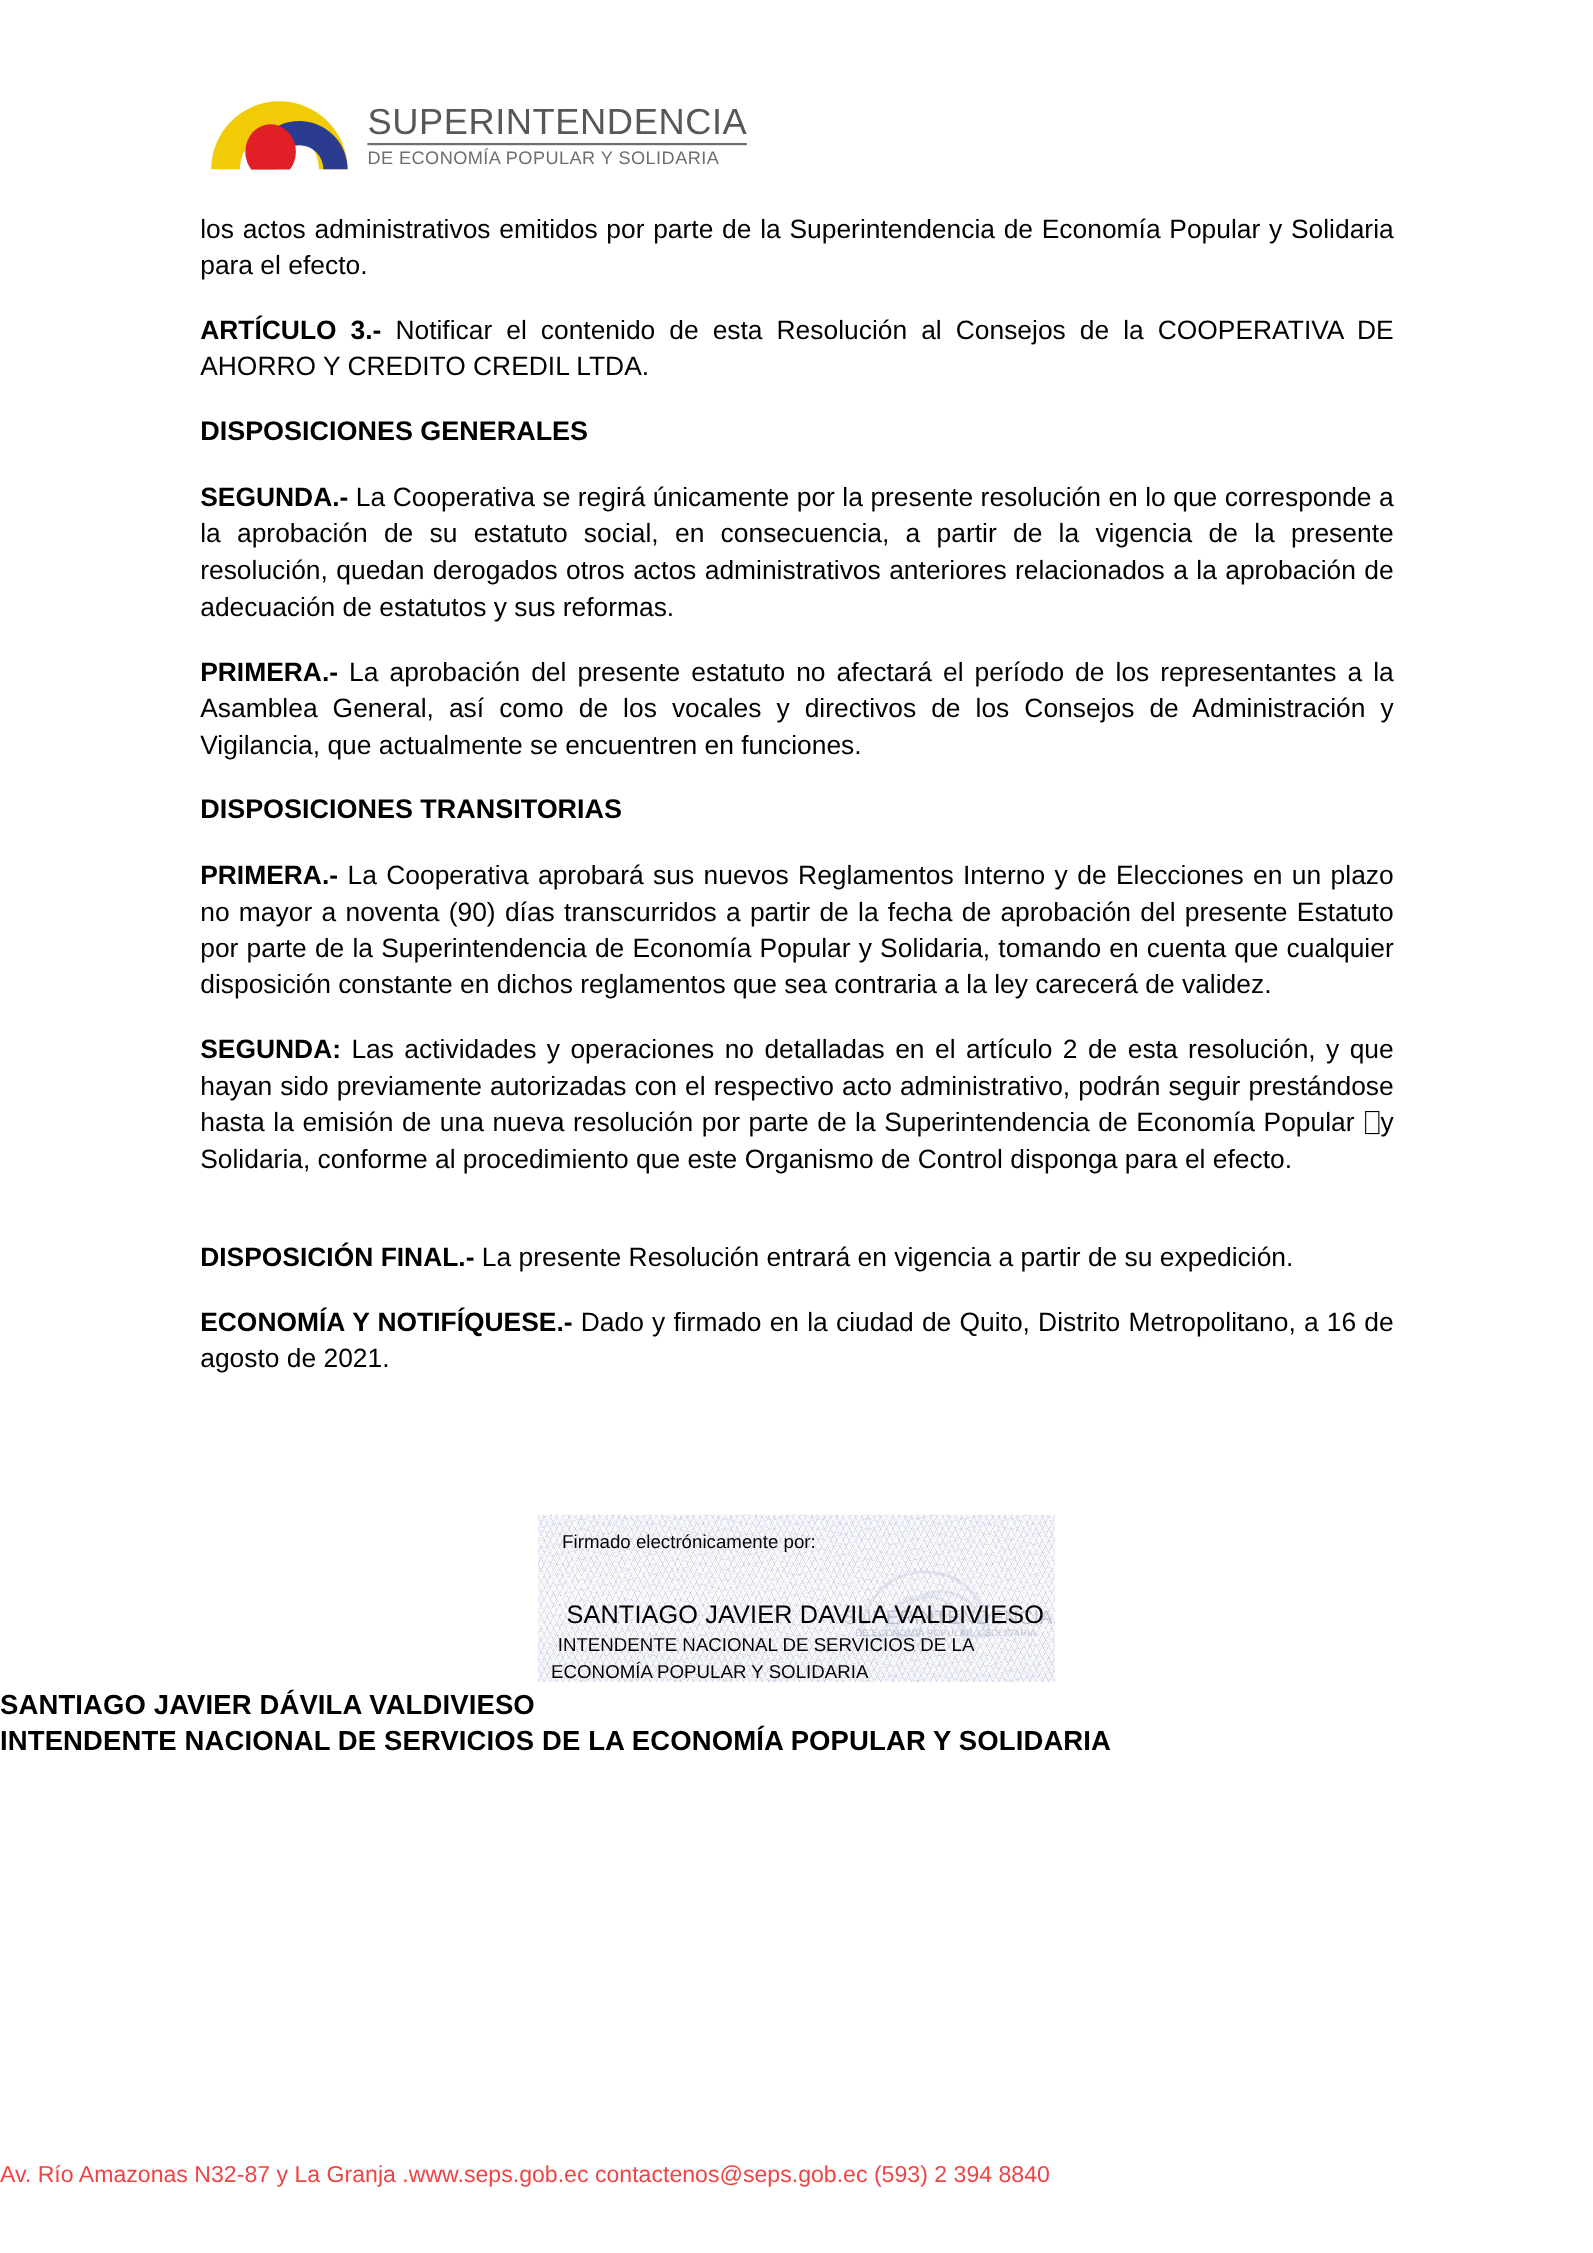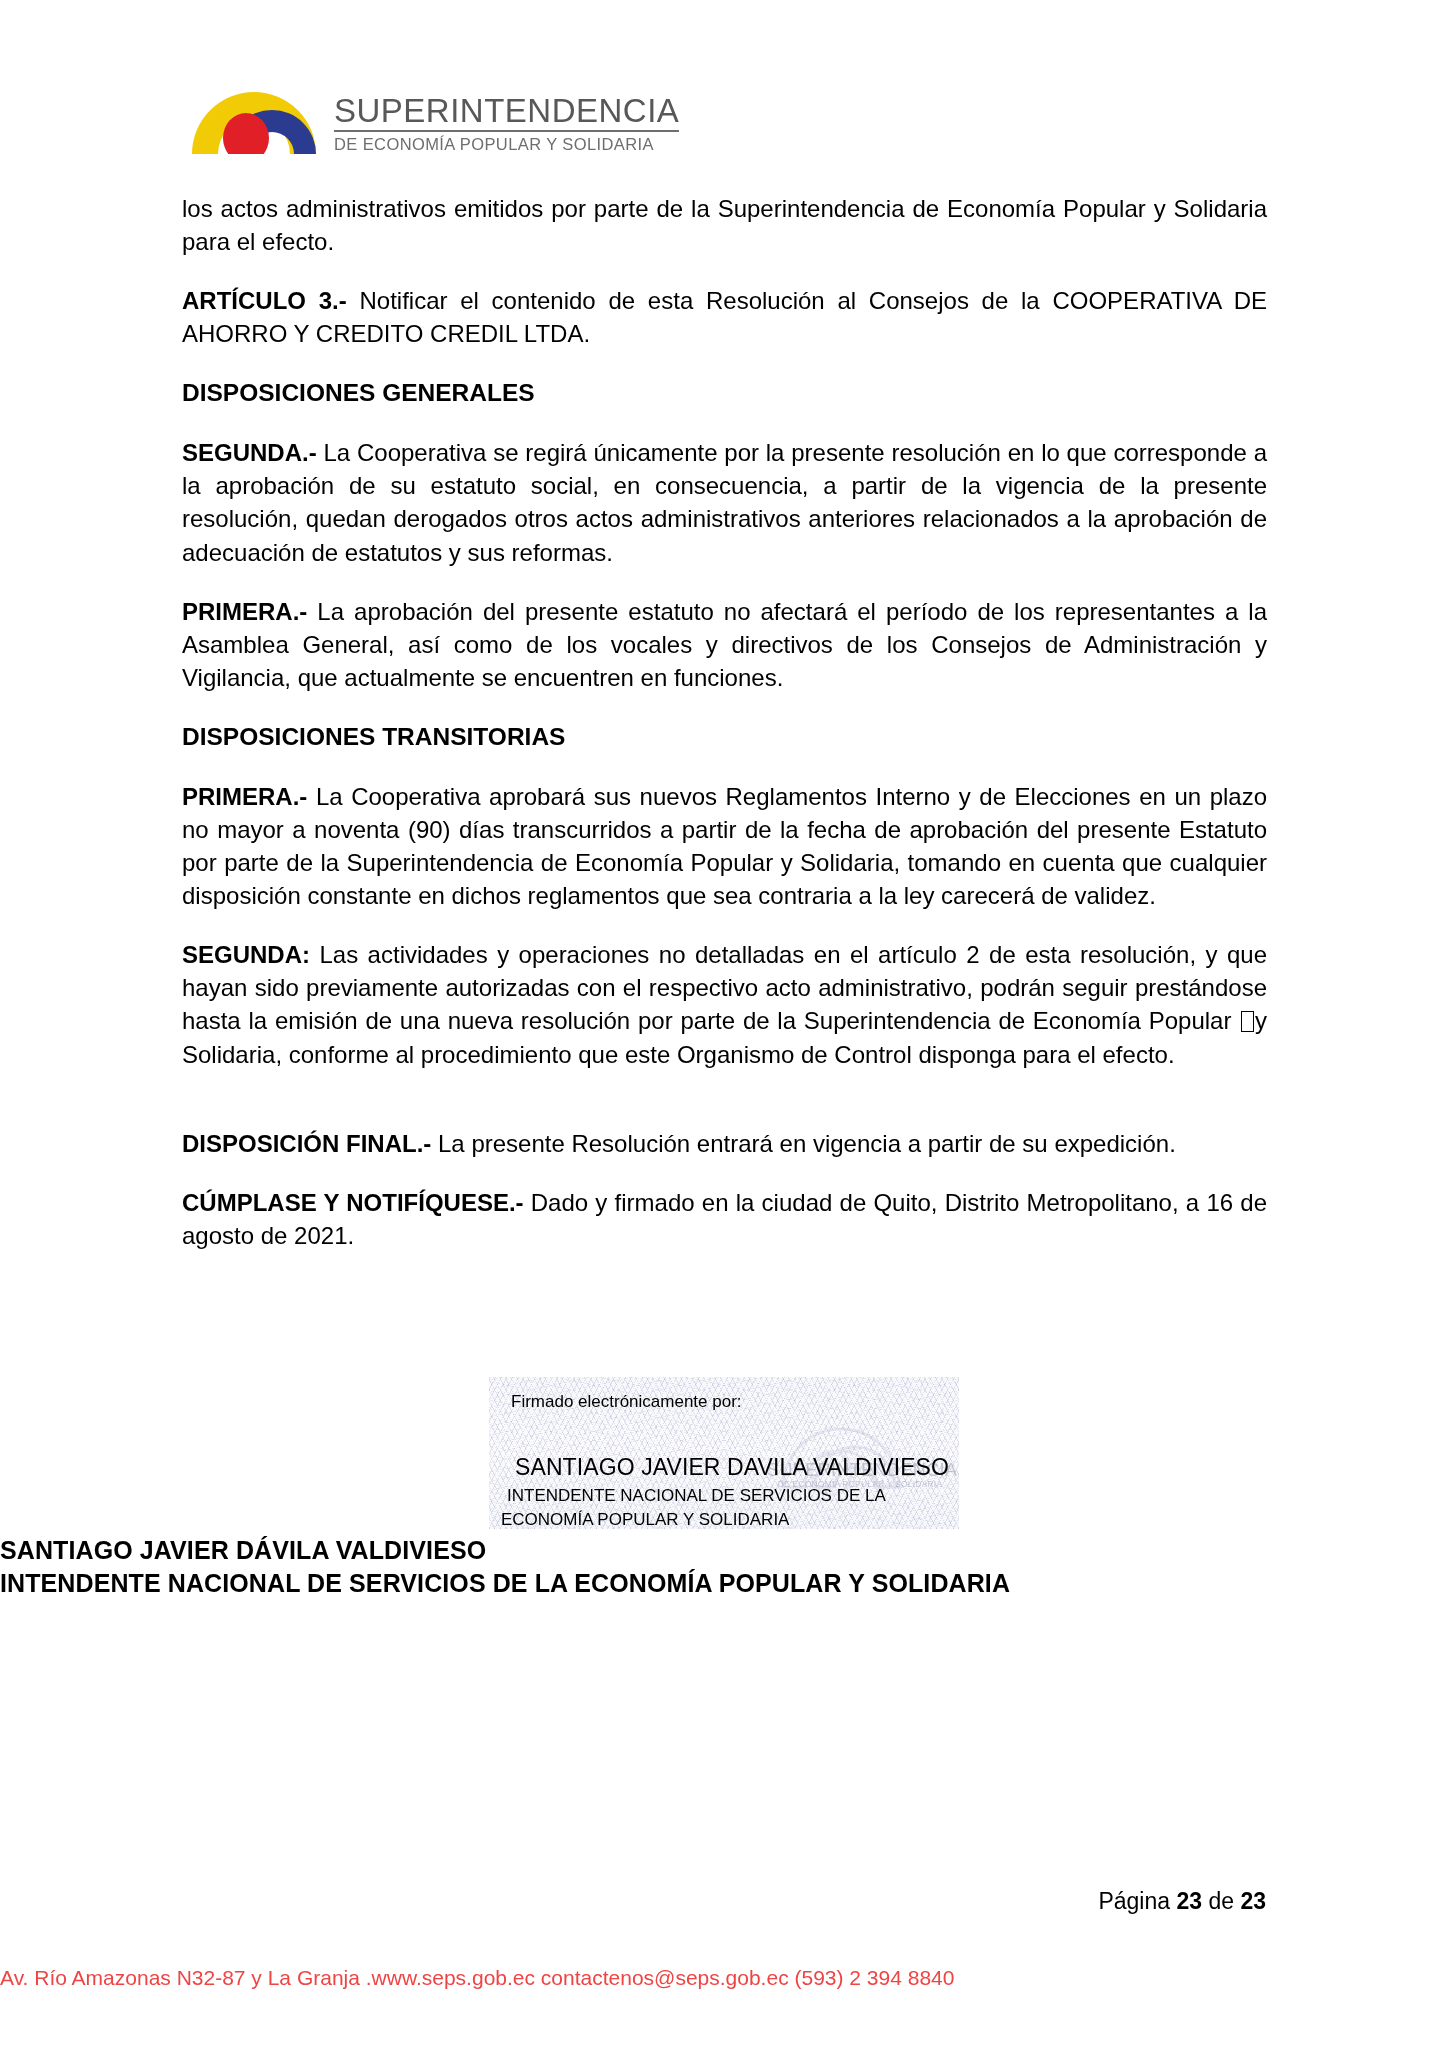--- a/index.html
+++ b/index.html
@@ -237,21 +237,21 @@
     <h3 class="section">DISPOSICIONES TRANSITORIAS</h3>
 
     <p class="body"><span class="b">PRIMERA.-</span><span> La Cooperativa aprobará sus nuevos Reglamentos Interno y de Elecciones en un plazo no mayor a noventa (90) días transcurridos a partir de la fecha de aprobación del presente Estatuto por parte de la Superintendencia de Economía Popular y Solidaria, tomando en cuenta que cualquier disposición constante en dichos reglamentos que sea contraria a la ley carecerá de validez.</span></p>
 
     <p class="body"><span class="b">SEGUNDA:</span><span> Las actividades y operaciones no detalladas en el artículo 2 de esta resolución, y que hayan sido previamente autorizadas con el respectivo acto administrativo, podrán seguir prestándose hasta la emisión de una nueva resolución por parte de la Superintendencia de Economía Popular </span><span class="tofu"></span><span>y Solidaria, conforme al procedimiento que este Organismo de Control disponga para el efecto.</span></p>
 
     <div class="gap-md"></div>
 
     <p class="body"><span class="b">DISPOSICIÓN FINAL.-</span><span> La presente Resolución entrará en vigencia a partir de su expedición.</span></p>
 
-    <p class="body last"><span class="b">CÚMPLASE Y NOTIFÍQUESE.-</span><span> Dado y firmado en la ciudad de Quito, Distrito Metropolitano, a 16 de agosto de 2021.</span></p>
+    <p class="body last"><span class="b">ECONOMÍA Y NOTIFÍQUESE.-</span><span> Dado y firmado en la ciudad de Quito, Distrito Metropolitano, a 16 de agosto de 2021.</span></p>
 
   </div>
 
   <div class="sig-wrap">
     <div class="stamp">
 
       <div class="stamp-ghost">
         <svg width="190" height="130" viewBox="0 0 190 130" xmlns="http://www.w3.org/2000/svg">
           <path d="M18,96 A58,58 0 0 1 134,96 L112,96 A36,36 0 0 0 40,96 Z" fill="none" stroke="#b9bed4" stroke-width="3"></path>
           <path d="M50,96 A40,40 0 0 1 130,96 L110,96 A20,20 0 0 0 70,96 Z" fill="none" stroke="#b9bed4" stroke-width="3"></path>
@@ -271,17 +271,16 @@
         <div class="sl5">16/08/2021 18:10:06</div>
       </div>
     </div>
   </div>
 
   <div class="signer">
     <div class="name">SANTIAGO JAVIER DÁVILA VALDIVIESO</div>
     <div class="role">INTENDENTE NACIONAL DE SERVICIOS DE LA ECONOMÍA POPULAR Y SOLIDARIA</div>
   </div>
 
-  <div class="page-num"><span>Página</span> <span class="b">23</span> <span>de</span> <span class="b">23</span></div>
 
   <div class="footer-addr">Av. Río Amazonas N32-87 y La Granja .www.seps.gob.ec  contactenos@seps.gob.ec  (593) 2 394 8840</div>
 
 </div>
 
 </body></html>

